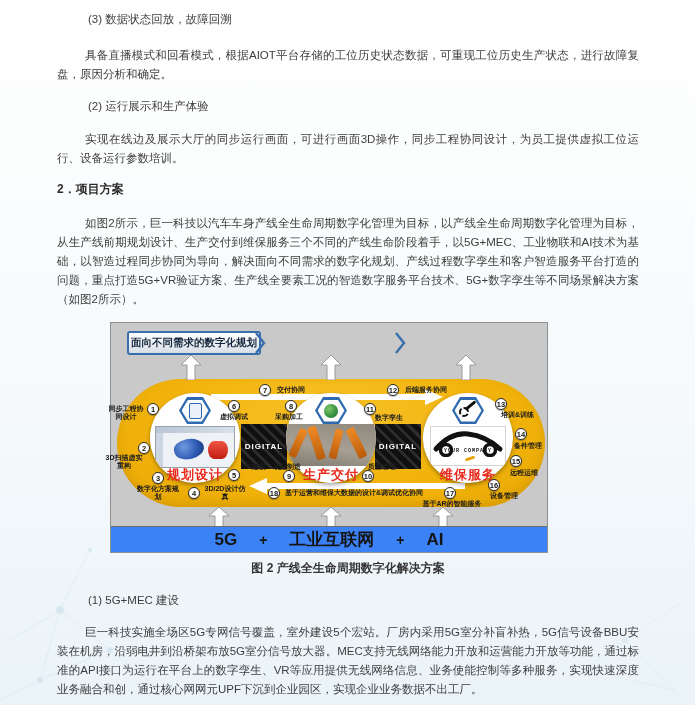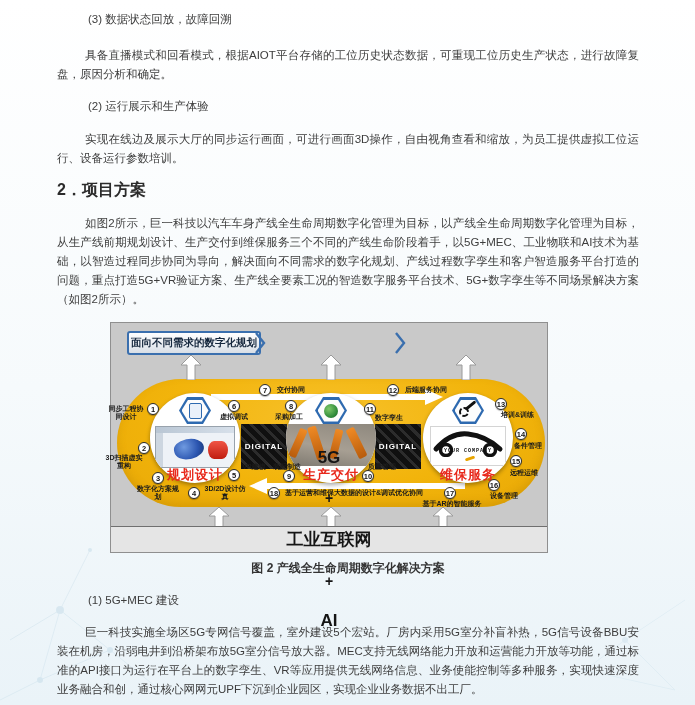--- a/index.html
+++ b/index.html
@@ -41,23 +41,23 @@
   .hexin{position:absolute;inset:2.5px;background:#fdfdfd;
     clip-path:polygon(25% 0,75% 0,100% 50%,75% 100%,25% 100%,0 50%);
     display:flex;align-items:center;justify-content:center;}
   .bub{position:absolute;width:12px;height:12px;border-radius:50%;background:#fff;
     border:1px solid #2a2a2a;box-sizing:border-box;z-index:6;
     display:flex;align-items:center;justify-content:center;
     font-size:7.5px;font-weight:bold;color:#111;transform:translate(-50%,-50%);
     box-shadow:0 1px 1px rgba(0,0,0,.3);}
   .blab{position:absolute;z-index:6;font-size:7px;font-weight:bold;color:#1c1c1c;
     line-height:8px;text-align:center;}
-  .band{position:absolute;left:0;bottom:0;width:100%;height:25px;background:#e5e5e5;
+  .band{position:absolute;left:0;bottom:0;width:100%;height:25px;background:#3b82f6;
     border-top:1px solid #6f6f6f;display:flex;align-items:center;justify-content:center;
-    gap:22px;z-index:5;flex-direction:column;}
+    gap:22px;z-index:5;}
   .band .big{font-size:17px;font-weight:bold;color:#151515;}
   .band .plus{font-size:14px;font-weight:bold;color:#151515;}
   
   .cadwin{position:absolute;left:5px;top:33px;width:80px;height:42px;background:#eef2f7;
     border:1px solid #98a2ac;box-sizing:border-box;}
   .cadbar{height:6px;background:linear-gradient(90deg,#b9c6d4,#d7e0ea);}
   .cadtool{position:absolute;left:0;top:6px;bottom:0;width:7px;background:#cdd6e0;}
   .blob{position:absolute;left:18px;top:12px;width:30px;height:20px;border-radius:45% 55% 50% 50%;
     background:radial-gradient(circle at 35% 35%,#6f9ae0,#2b55b0 60%,#16336e);transform:rotate(-12deg);}
   .cyl{position:absolute;right:6px;top:14px;width:20px;height:18px;border-radius:6px/9px;
@@ -105,22 +105,22 @@
   </g>
   <g fill="#cde0ec">
       <circle cx="130" cy="60" r="3"></circle>
       <circle cx="90" cy="90" r="2.5"></circle>
     </g>
 </svg>
 
 <div class="txt hd" style="top:10px">(3) 数据状态回放，故障回溯</div>
 <div class="txt para" style="top:46px">具备直播模式和回看模式，根据AIOT平台存储的工位历史状态数据，可重现工位历史生产状态，进行故障复盘，原因分析和确定。</div>
 <div class="txt hd" style="top:97px">(2) 运行展示和生产体验</div>
-<div class="txt para" style="top:130px">实现在线边及展示大厅的同步运行画面，可进行画面3D操作，自由视角查看和缩放，为员工提供虚拟工位运行、设备运行参数培训。</div>
-<div class="txt bold" style="top:180px;left:57px;font-size:16px">2．项目方案</div>
+<div class="txt para" style="top:130px">实现在线边及展示大厅的同步运行画面，可进行画面3D操作，同步工程协同设计，为员工提供虚拟工位运行、设备运行参数培训。</div>
+<div class="txt bold" style="top:180px;left:57px;font-size:12px">2．项目方案</div>
 <div class="txt para" style="top:214px">如图2所示，巨一科技以汽车车身产线全生命周期数字化管理为目标，以产线全生命周期数字化管理为目标，从生产线前期规划设计、生产交付到维保服务三个不同的产线生命阶段着手，以5G+MEC、工业物联和AI技术为基础，以智造过程同步协同为导向，解决面向不同需求的数字化规划、产线过程数字孪生和客户智造服务平台打造的问题，重点打造5G+VR验证方案、生产线全要素工况的智造数字服务平台技术、5G+数字孪生等不同场景解决方案（如图2所示）。</div>
 
 <div id="fig">
 
   <div class="banner" style="left:8px;width:134px">面向不同需求的数字化规划</div>
   <svg class="chev" style="left:143px" width="12" height="24">
       <path d="M2 2 L10 12 L2 22" fill="none" stroke="#3a6fae" stroke-width="2.4"></path>
     </svg>
   <svg class="chev" style="left:283px" width="12" height="24">
       <path d="M2 2 L10 12 L2 22" fill="none" stroke="#3a6fae" stroke-width="2.4"></path>

